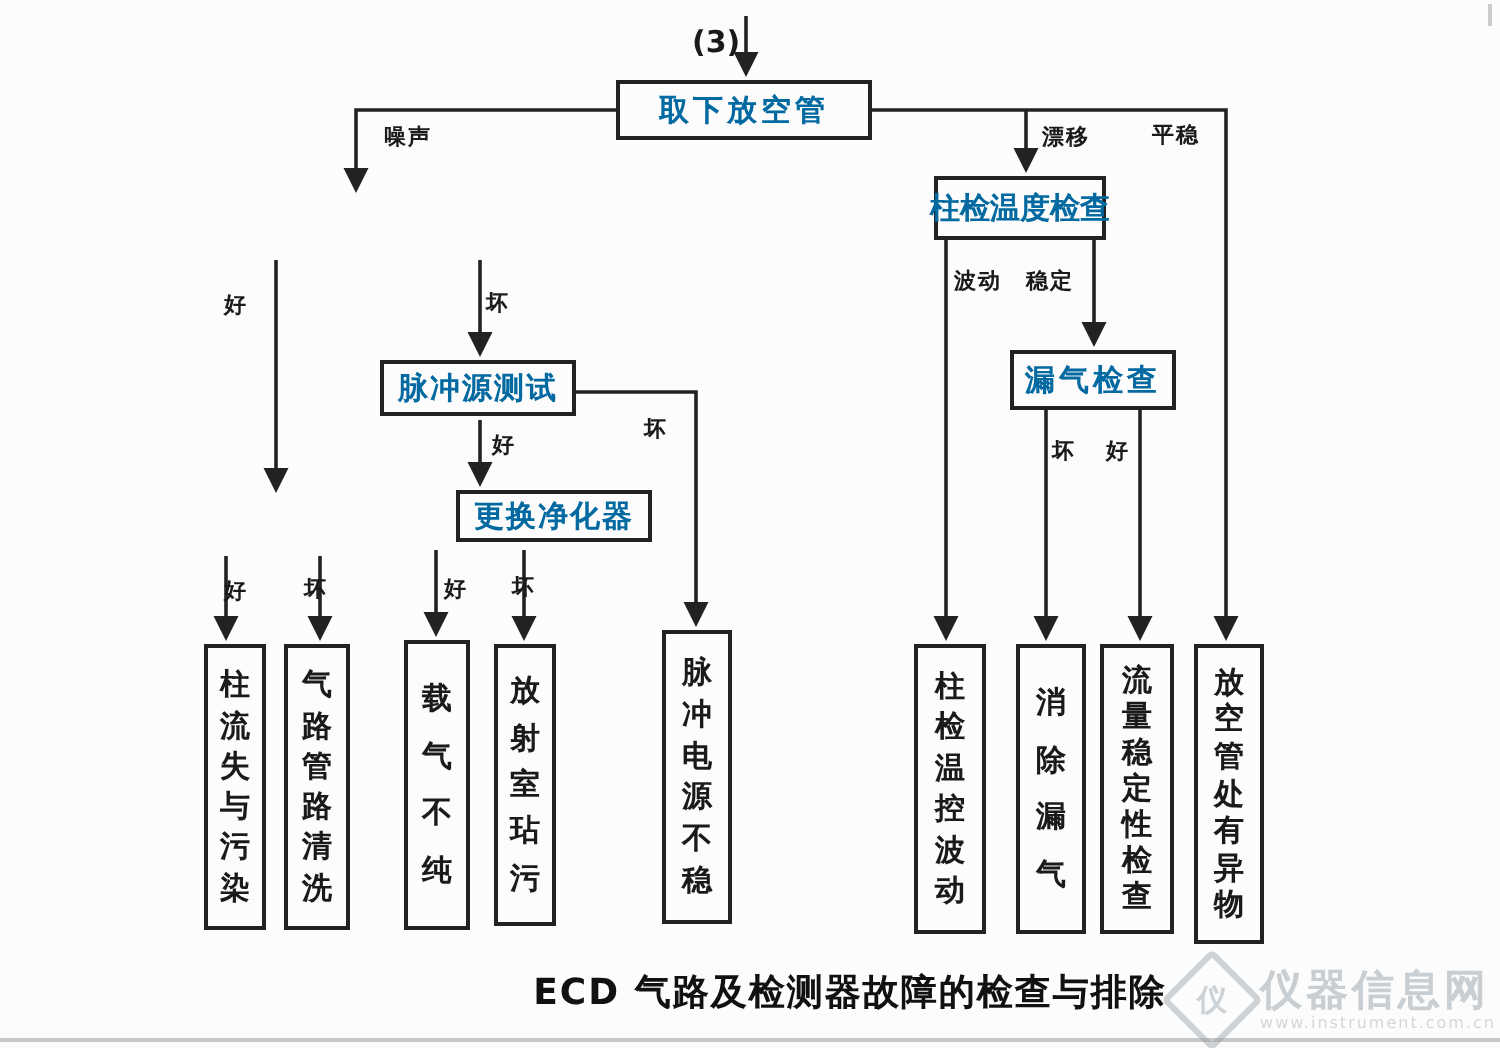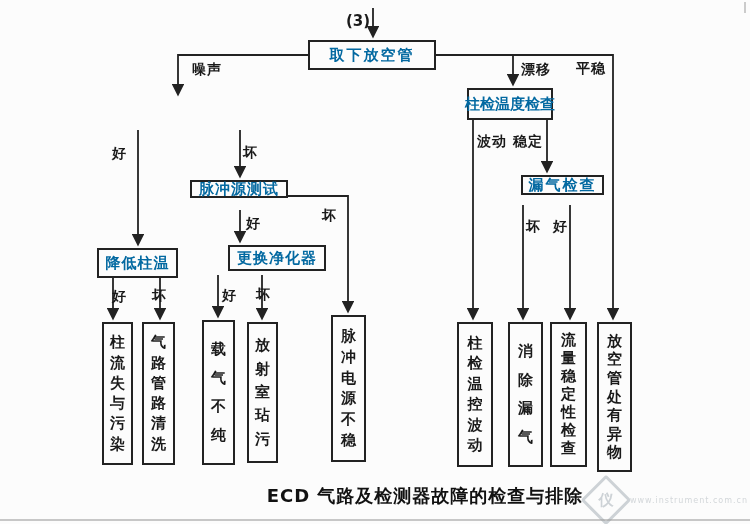--- a/index.html
+++ b/index.html
@@ -14,21 +14,21 @@
     display:flex;align-items:center;justify-content:center;
     font-size:15px;font-weight:600;letter-spacing:2px;white-space:nowrap;color:#0369a1;
   }
   .vbox{
     position:absolute;box-sizing:border-box;border:2px solid #222;background:#fcfcfc;
     display:flex;flex-direction:column;align-items:center;justify-content:space-evenly;
     font-size:15px;font-weight:600;color:#1a1a1a;padding:6px 0;
   }
   .vbox span{line-height:1;}
   .elabel{
-    position:absolute;font-size:14px;font-weight:600;color:#1a1a1a;
+    position:absolute;font-size:11px;font-weight:600;color:#1a1a1a;
     white-space:nowrap;letter-spacing:1px;
   }
   .entry{
     position:absolute;font-size:15px;font-weight:600;color:#1a1a1a;
   }
   #caption{
     position:absolute;top:484px;left:425px;transform:translateX(-50%);
     font-size:18px;font-weight:700;color:#111;letter-spacing:1px;white-space:nowrap;
   }
   #watermark{
@@ -91,25 +91,24 @@
 
       <polyline points="523,205 523,318" marker-end="url(#ah)"></polyline>
 
       <polyline points="570,205 570,318" marker-end="url(#ah)"></polyline>
     </g>
   </svg>
 
   <span class="entry" style="left:346px;top:12px;">(3)</span>
 
   <div class="hbox" style="left:308px;top:40px;width:128px;height:30px;">取下放空管</div>
-  <div class="hbox" style="left:190px;top:180px;width:98px;height:18px;letter-spacing:1px;font-family:Liberation Mono, monospace;">脉冲源测试</div>
-  <div class="hbox" style="left:97px;top:248px;width:81px;height:30px;letter-spacing:1px;">降低柱温</div>
+  <div class="hbox" style="left:190px;top:180px;width:98px;height:28px;letter-spacing:1px;font-family:Liberation Mono, monospace;">脉冲源测试</div>
   <div class="hbox" style="left:192px;top:245px;width:98px;height:26px;letter-spacing:1px;margin-left:36px;">更换净化器</div>
   <div class="hbox" style="left:467px;top:88px;width:86px;height:32px;letter-spacing:0;">柱检温度检查</div>
-  <div class="hbox" style="left:505px;top:175px;width:83px;height:20px;letter-spacing:2px;margin-left:16px;">漏气检查</div>
+  <div class="hbox" style="left:505px;top:175px;width:83px;height:30px;letter-spacing:2px;">漏气检查</div>
 
   <div class="vbox vtext" style="left:102px;top:322px;width:31px;height:143px;">
       <span>柱</span>
       <span>流</span>
       <span>失</span>
       <span>与</span>
       <span>污</span>
       <span>染</span>
     </div>
   <div class="vbox vtext" style="left:142px;top:322px;width:33px;height:143px;">
@@ -190,19 +189,20 @@
   <span class="elabel" style="left:526px;top:218px;">坏</span>
   <span class="elabel" style="left:553px;top:218px;">好</span>
 
   <div id="caption">ECD 气路及检测器故障的检查与排除</div>
 
   <div id="watermark">
     <div id="wm-logo">
       <span class="wm-glyph">仪</span>
     </div>
     <div id="wm-text">
+      <span id="wm-name">仪器信息网</span>
       <span id="wm-url">www.instrument.com.cn</span>
     </div>
   </div>
 
   <div id="scan-line-bottom"></div>
   <div id="scan-mark-topright"></div>
 </div>
 
 </body></html>

